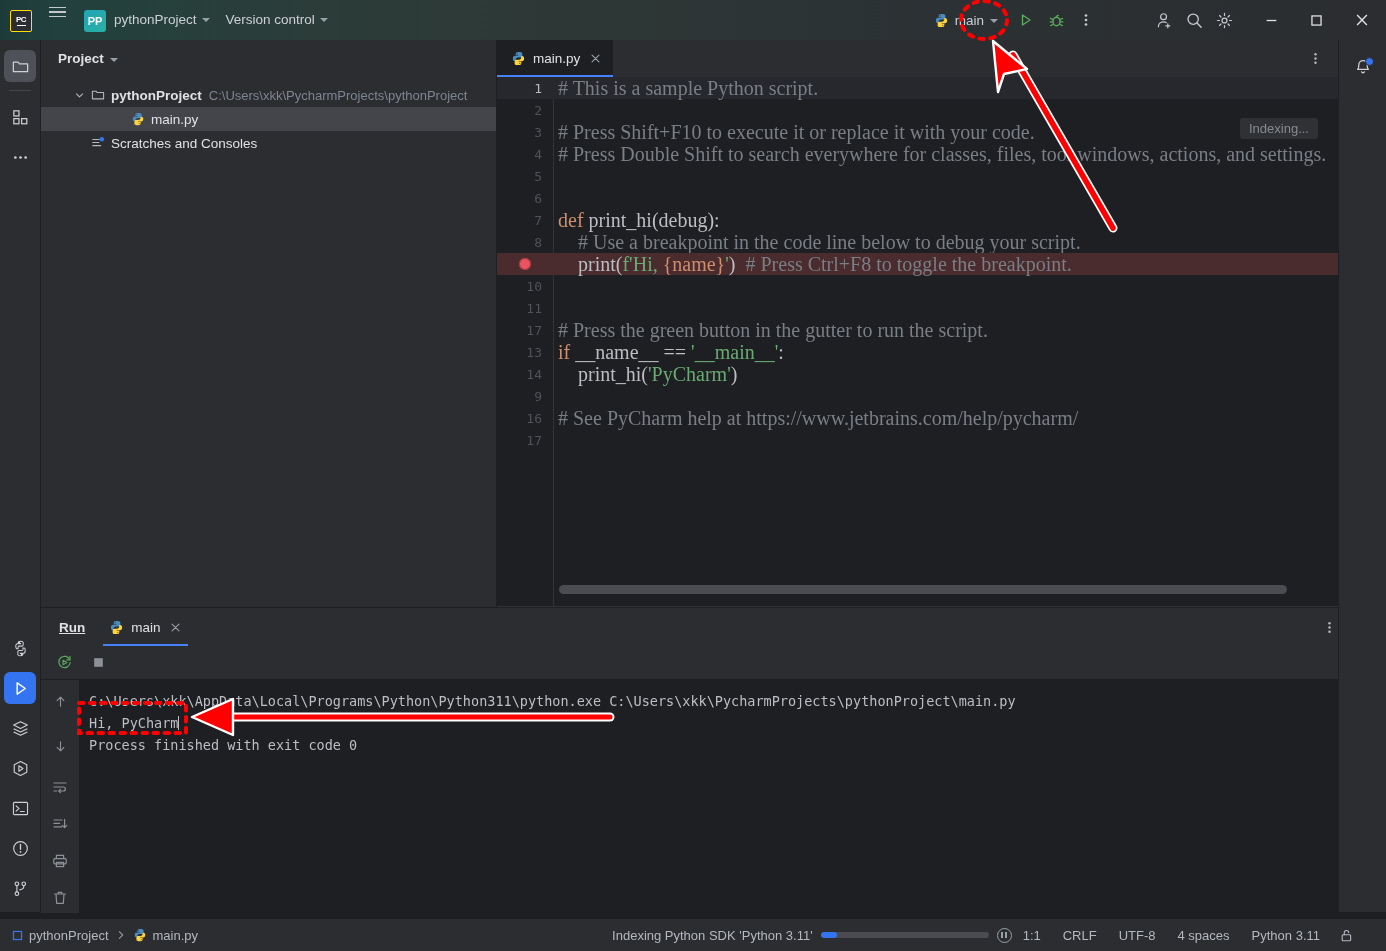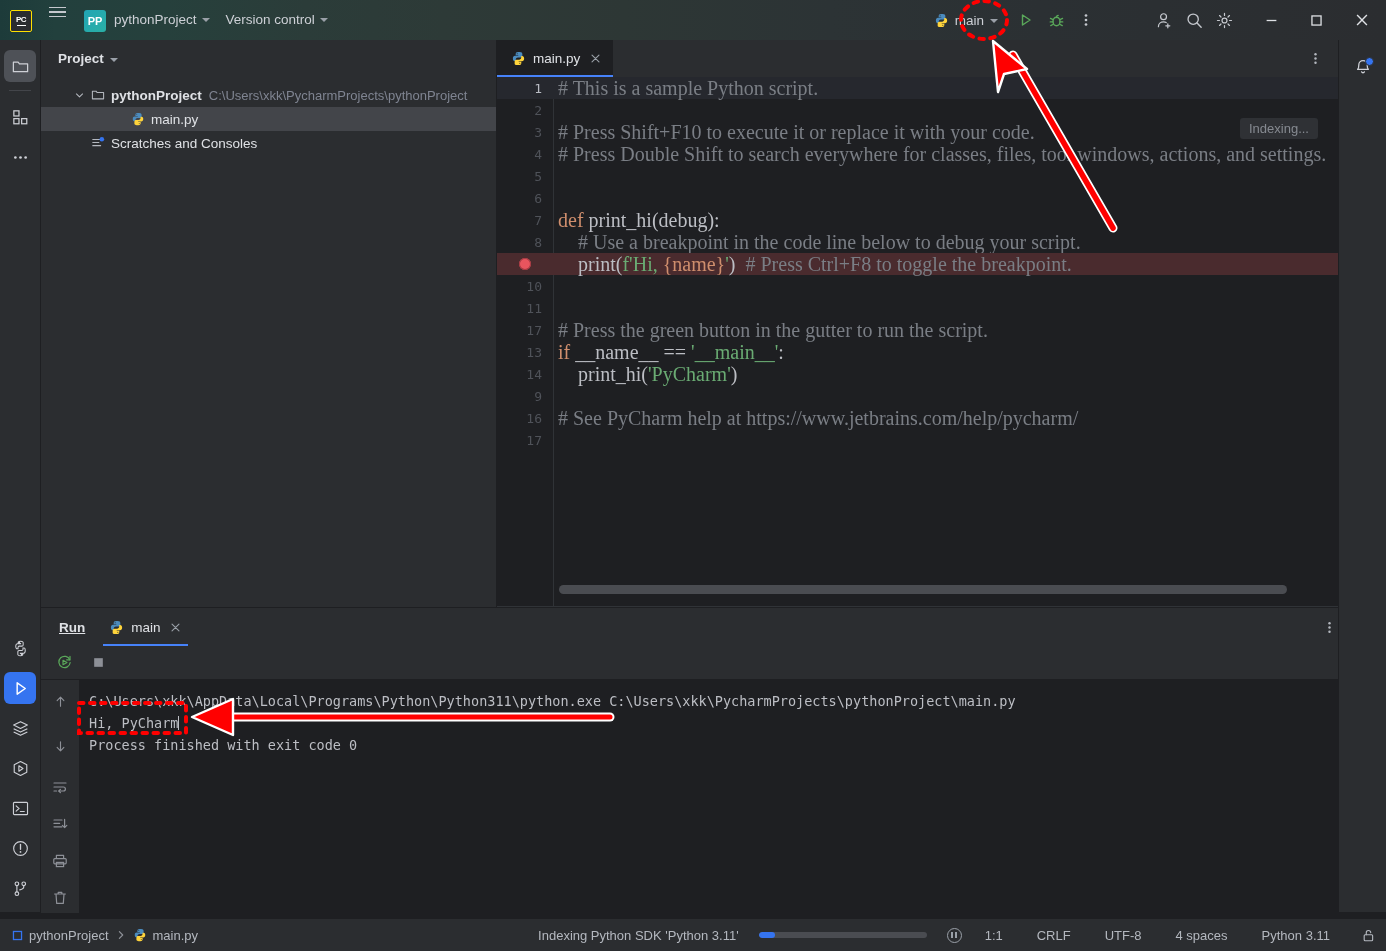--- a/index.html
+++ b/index.html
@@ -132,21 +132,21 @@
   .caret { display:inline-block; width:1px; height:14px; background:#bcbec4; vertical-align:-2px; }
 
   
   .statusbar {
     position:absolute; bottom:0; left:0; width:1386px; height:33px;
     background:#2b2d30; border-top:1px solid #1e1f22;
     display:flex; align-items:center; font-size:13px; color:#b4b8bf;
   }
   .sb-left { display:flex; align-items:center; gap:7px; padding-left:12px; }
   .sb-crumb { display:flex; align-items:center; gap:6px; cursor:pointer; color:#b4b8bf;}
-  .sb-right { margin-left:auto; display:flex; align-items:center; gap:12px; padding-right:2px;justify-content:flex-end; }
+  .sb-right { margin-left:auto; display:flex; align-items:center; gap:0px; padding-right:24px;justify-content:flex-end; }
   .sb-item { padding:0 11px; height:33px; display:flex; align-items:center; cursor:pointer; color:#b4b8bf;}
   .prog-track { width:168px;height:6px;background:#4a4c51;border-radius:3px;margin:0 8px; overflow:hidden;}
   .prog-fill { height:6px;background:#3574f0;border-radius:3px; }
   .pausebtn { width:15px;height:15px;border-radius:50%;border:1.5px solid #9aa0a8; display:flex;align-items:center;justify-content:center; gap:1.5px; }
   .pausebtn i { width:2px;height:6px;background:#9aa0a8;display:block;}
 
   .rail-right { position:absolute; top:40px; right:0; width:48px; height:872px; background:#2b2d30; border-left:1px solid #1e1f22; display:flex; flex-direction:column; align-items:center; }
   .bell-wrap { position:relative; margin-top:12px; width:32px;height:32px;display:flex;align-items:center;justify-content:center;border-radius:6px;cursor:pointer;}
   .bell-dot { position:absolute; top:5px; right:5px; width:9px;height:9px;border-radius:50%;background:#3574f0;border:1.5px solid #2b2d30;}
 

